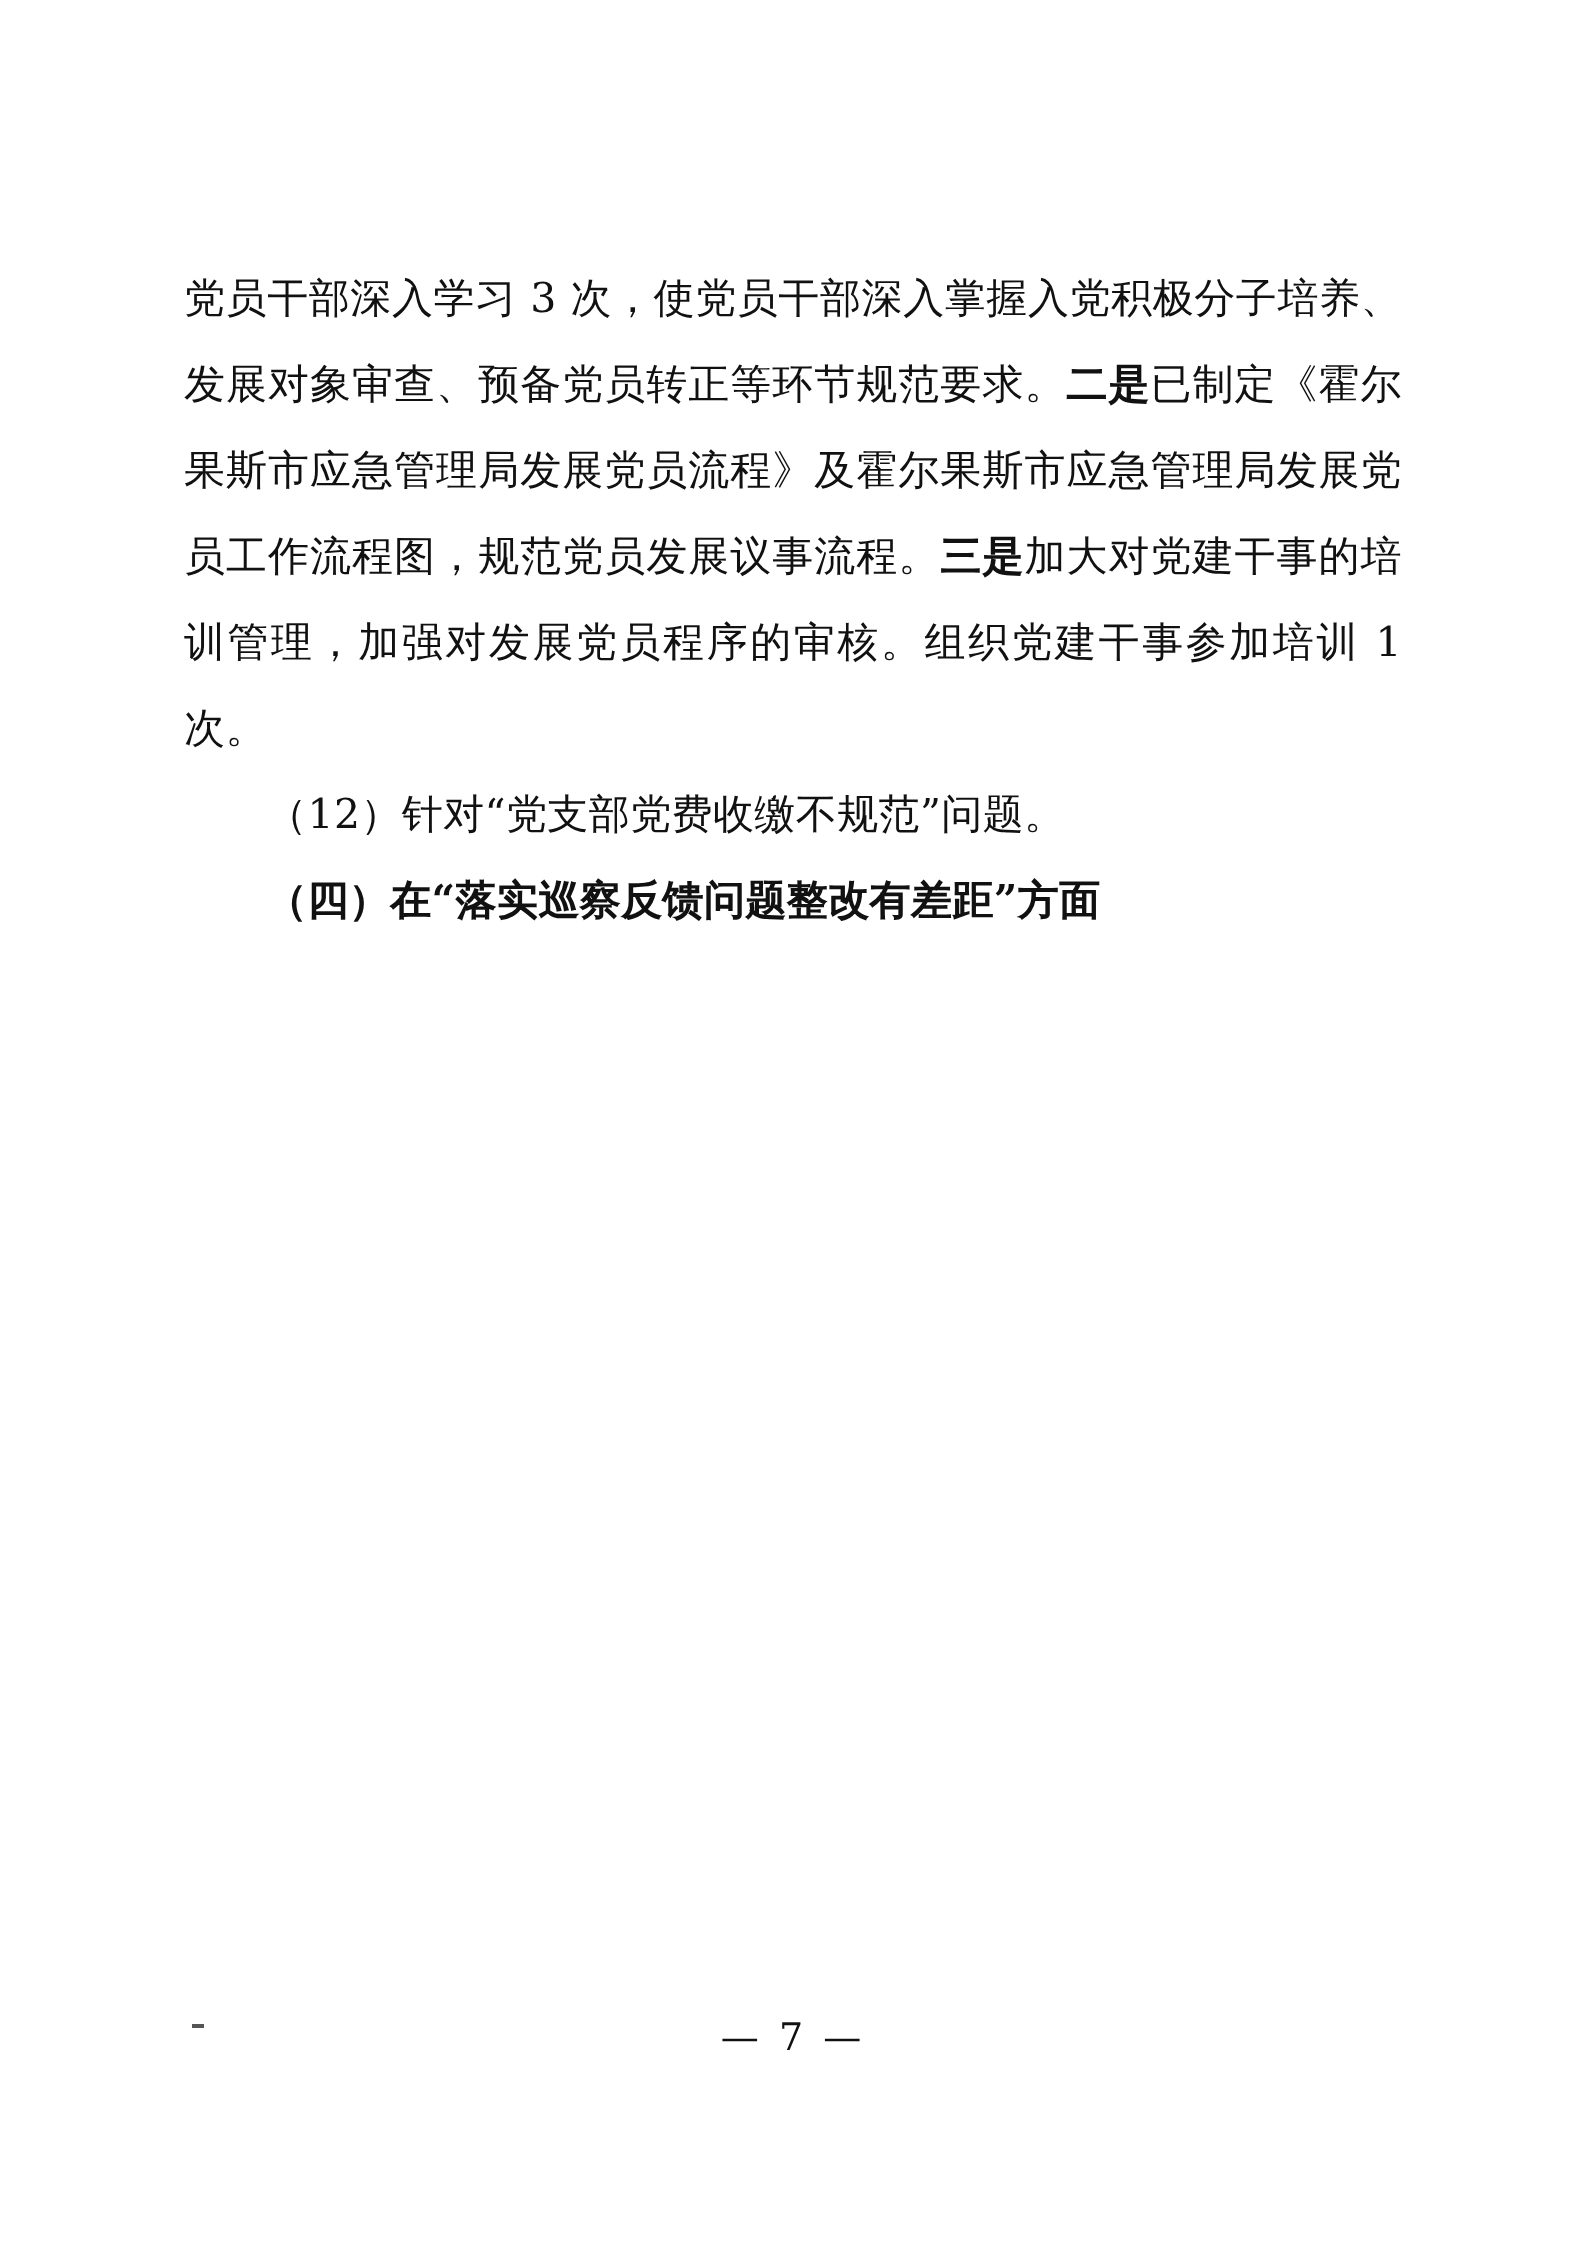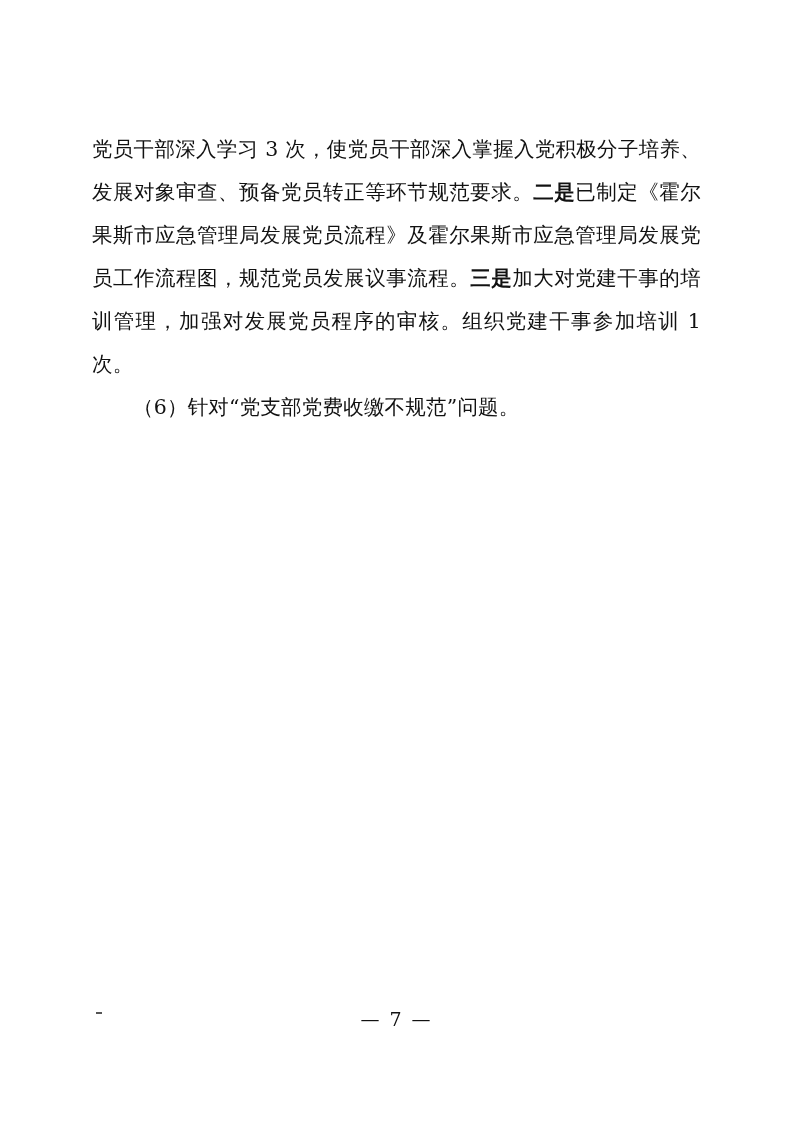--- a/index.html
+++ b/index.html
@@ -72,24 +72,27 @@
 <body>
 
 <div class="page">
   <div class="doc-body">
 
     <p class="para-flush">
       <span>党员干部深入学习 3 次，使党员干部深入掌握入党积极分子培养、发展对象审查、预备党员转正等环节规范要求。<span class="bold">二是</span>已制定《霍尔果斯市应急管理局发展党员流程》及霍尔果斯市应急管理局发展党员工作流程图，规范党员发展议事流程。<span class="bold">三是</span>加大对党建干事的培训管理，加强对发展党员程序的审核。组织党建干事参加培训 1 次。</span>
     </p>
 
     <p class="para">
-      <span>（6）针对“党支部党费收缴不规范”问题。</span>
+      <span>（12）针对“党支部党费收缴不规范”问题。</span>
     </p>
 
 
+    <p class="heading">
+      <span>（四）在“落实巡察反馈问题整改有差距”方面</span>
+    </p>
 
 
 
   </div>
 
   <div class="edge-mark"></div>
 
   <div class="footer">— 7 —</div>
 </div>
 

